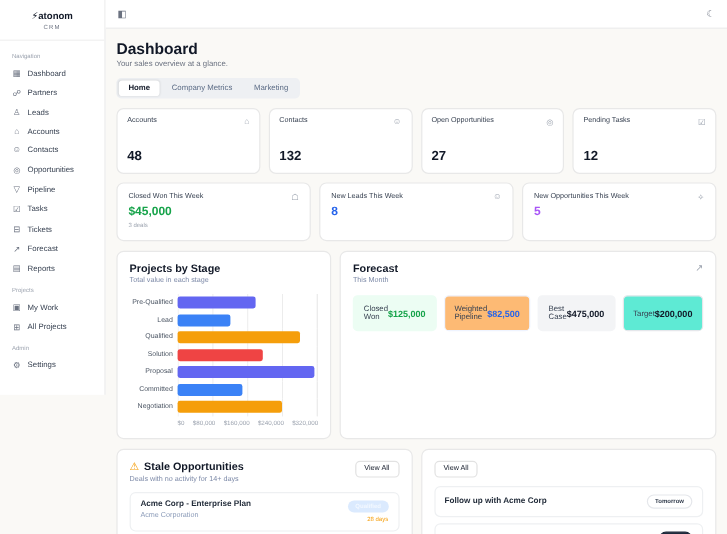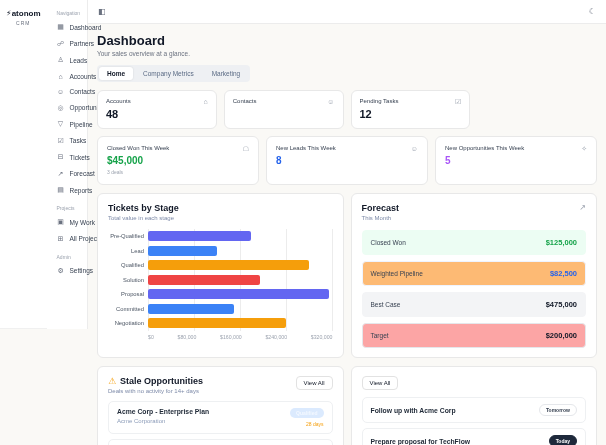--- a/index.html
+++ b/index.html
@@ -4,21 +4,21 @@
 <style>
   * { margin:0; padding:0; box-sizing:border-box; }
   html,body { width:606px; height:445px; overflow:hidden; }
   body {
     font-family:"Liberation Sans","DejaVu Sans",sans-serif;
     background:#faf9f6; color:#1f2937; display:flex; font-size:7px;
   }
   
   .sidebar {
     width:88px; min-width:88px; background:#ffffff; border-right:1px solid #ececec;
-    height:329px; display:flex; flex-direction:row;
+    height:329px; display:flex; flex-direction:column;
   }
   .logo-box { padding:9px 6px 7px; text-align:center; border-bottom:1px solid #f0f0f0; }
   .logo-line { font-size:8px; font-weight:bold; color:#111827; }
   .logo-bolt { color:#111827; font-size:8px; }
   .logo-sub { font-size:5px; color:#6b7280; letter-spacing:1px; margin-top:2px; }
   .nav { padding:8px 8px; flex:1; }
   .nav-section-label { font-size:5px; color:#9ca3af; margin:8px 0 4px 2px; }
   .nav-section-label:first-child { margin-top:2px; }
   .nav-item {
     display:flex; align-items:center; gap:5px; padding:3px 2px; border-radius:3px;
@@ -39,21 +39,21 @@
   .tabs {
     display:inline-flex; background:#eef0f3; border-radius:4px; padding:2px; margin-top:8px; gap:2px;
   }
   .tab { font-size:6.5px; color:#5b6b85; padding:3px 8px; border-radius:3px; cursor:pointer; white-space:nowrap; }
   .tab.active { background:#ffffff; color:#111827; font-weight:bold; box-shadow:0 0 2px rgba(0,0,0,.12); }
   
   .card { background:#ffffff; border:1px solid #e8e8e8; border-radius:6px; }
   .stats-row { display:grid; grid-template-columns:repeat(4,1fr); gap:7px; margin-top:8px; }
   .stat-card { padding:7px 8px 8px; position:relative; min-height:34px; }
   .stat-label { font-size:6px; color:#374151; }
-  .stat-value { font-size:11px; font-weight:bold; color:#111827; margin-top:4px; }
+  .stat-value { font-size:11px; font-weight:bold; color:#111827; margin-top:20px; }
   .stat-ico { position:absolute; right:8px; top:7px; font-size:7px; color:#9ca3af; }
   .week-row { display:grid; grid-template-columns:repeat(3,1fr); gap:7px; margin-top:7px; }
   .week-card { padding:8px 9px 9px; position:relative; min-height:40px; }
   .week-label { font-size:6px; color:#374151; }
   .week-value { font-size:10px; font-weight:bold; margin-top:4px; }
   .week-sub { font-size:5px; color:#9ca3af; margin-top:3px; }
   .week-ico { position:absolute; right:9px; top:8px; font-size:7px; color:#9ca3af; }
   
   .panels-row { display:grid; grid-template-columns:1fr 1fr; gap:7px; margin-top:8px; }
   .panel { padding:9px 10px; }
@@ -72,21 +72,21 @@
   .chart-cat { width:40px; font-size:5.8px; color:#4b5563; text-align:right; padding-right:4px; flex:none; }
   .chart-track {
     flex:1; height:100%; display:flex; align-items:center; position:relative;
     background-image:linear-gradient(to right,#ececec 1px,transparent 1px);
     background-size:25% 100%; border-right:1px solid #ececec;
   }
   .chart-bar { height:10px; border-radius:2px; }
   .chart-xaxis { display:flex; justify-content:space-between; margin-left:40px; margin-top:3px; }
   .chart-xaxis span { font-size:5.2px; color:#9ca3af; }
   
-  .forecast-rows { margin-top:9px; display:flex; flex-direction:column; gap:6px; }
+  .forecast-rows { margin-top:9px; display:flex; flex-direction:row; gap:6px; }
   .forecast-row {
     display:flex; justify-content:space-between; align-items:center;
     border-radius:4px; padding:7px 8px; border:1px solid transparent;
   }
   .forecast-label { font-size:6.5px; color:#374151; }
   .forecast-value { font-size:7.5px; font-weight:bold; }
   
   .bottom-row { display:grid; grid-template-columns:1fr 1fr; gap:7px; margin-top:8px; }
   .list { margin-top:7px; display:flex; flex-direction:column; gap:5px; }
   .list-item {
@@ -199,21 +199,27 @@
 
     
     <div class="stats-row">
       <div class="card stat-card">
         <div class="stat-label">Accounts</div>
         <div class="stat-value">48</div>
         <span class="stat-ico">⌂</span>
       </div>
       <div class="card stat-card">
         <div class="stat-label">Contacts</div>
+        <div class="stat-value">132</div>
         <span class="stat-ico">☺</span>
+      </div>
+      <div class="card stat-card">
+        <div class="stat-label">Open Opportunities</div>
+        <div class="stat-value">27</div>
+        <span class="stat-ico">◎</span>
       </div>
       <div class="card stat-card">
         <div class="stat-label">Pending Tasks</div>
         <div class="stat-value">12</div>
         <span class="stat-ico">☑</span>
       </div>
     </div>
 
     
     <div class="week-row">
@@ -233,21 +239,21 @@
         <div class="week-value wv2" style="color: rgb(168, 85, 247);">5</div>
         <span class="week-ico">✧</span>
       </div>
     </div>
 
     
     <div class="panels-row">
       <div class="card panel">
         <div class="panel-head">
           <div>
-            <div class="panel-title">Tickets by Stage</div>
+            <div class="panel-title">Projects by Stage</div>
             <div class="panel-sub">Total value in each stage</div>
           </div>
         </div>
         <div class="chart" id="pipeline-chart">
           <div class="chart-row">
             <div class="chart-cat">Pre-Qualified</div>
             <div class="chart-track">
                 <div class="chart-bar" style="width: 56.25%; background: rgb(99, 102, 241);"></div>
               </div>
           </div>
@@ -311,21 +317,21 @@
             <span class="forecast-value" style="color: rgb(22, 163, 74);">$125,000</span>
           </div>
           <div class="forecast-row" style="background: #fdba74; border-color: rgb(239, 244, 255);">
             <span class="forecast-label">Weighted Pipeline</span>
             <span class="forecast-value" style="color: rgb(37, 99, 235);">$82,500</span>
           </div>
           <div class="forecast-row" style="background: rgb(243, 244, 246); border-color: rgb(243, 244, 246);">
             <span class="forecast-label">Best Case</span>
             <span class="forecast-value" style="color: rgb(17, 24, 39);">$475,000</span>
           </div>
-          <div class="forecast-row" style="background: #fca5a5; border-color: rgb(229, 231, 235);">
+          <div class="forecast-row" style="background: #5eead4; border-color: rgb(229, 231, 235);">
             <span class="forecast-label">Target</span>
             <span class="forecast-value" style="color: rgb(17, 24, 39);">$200,000</span>
           </div>
         </div>
       </div>
     </div>
 
     
     <div class="bottom-row">
       <div class="card panel">

